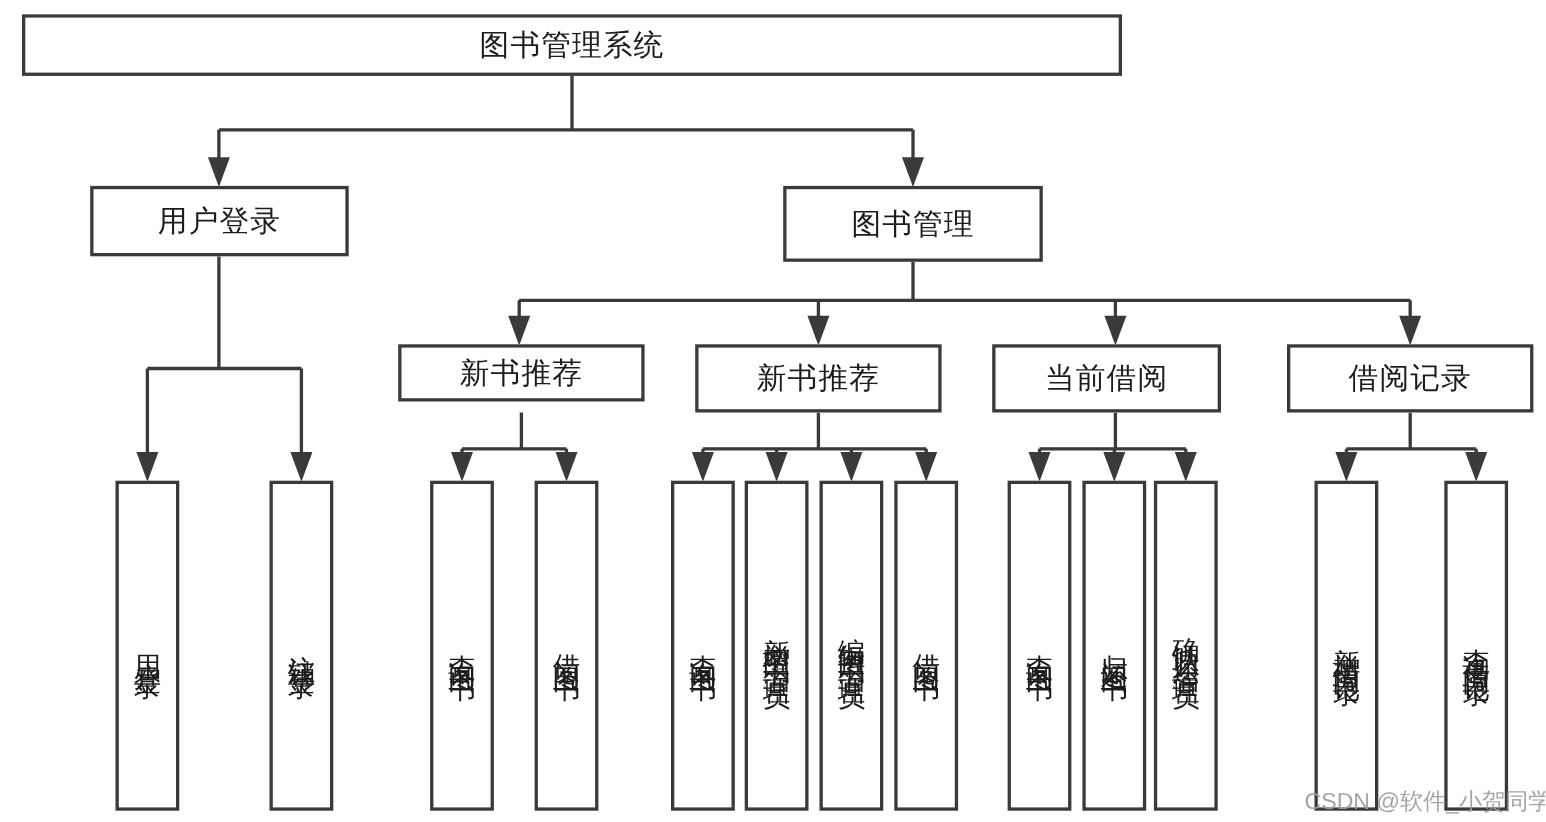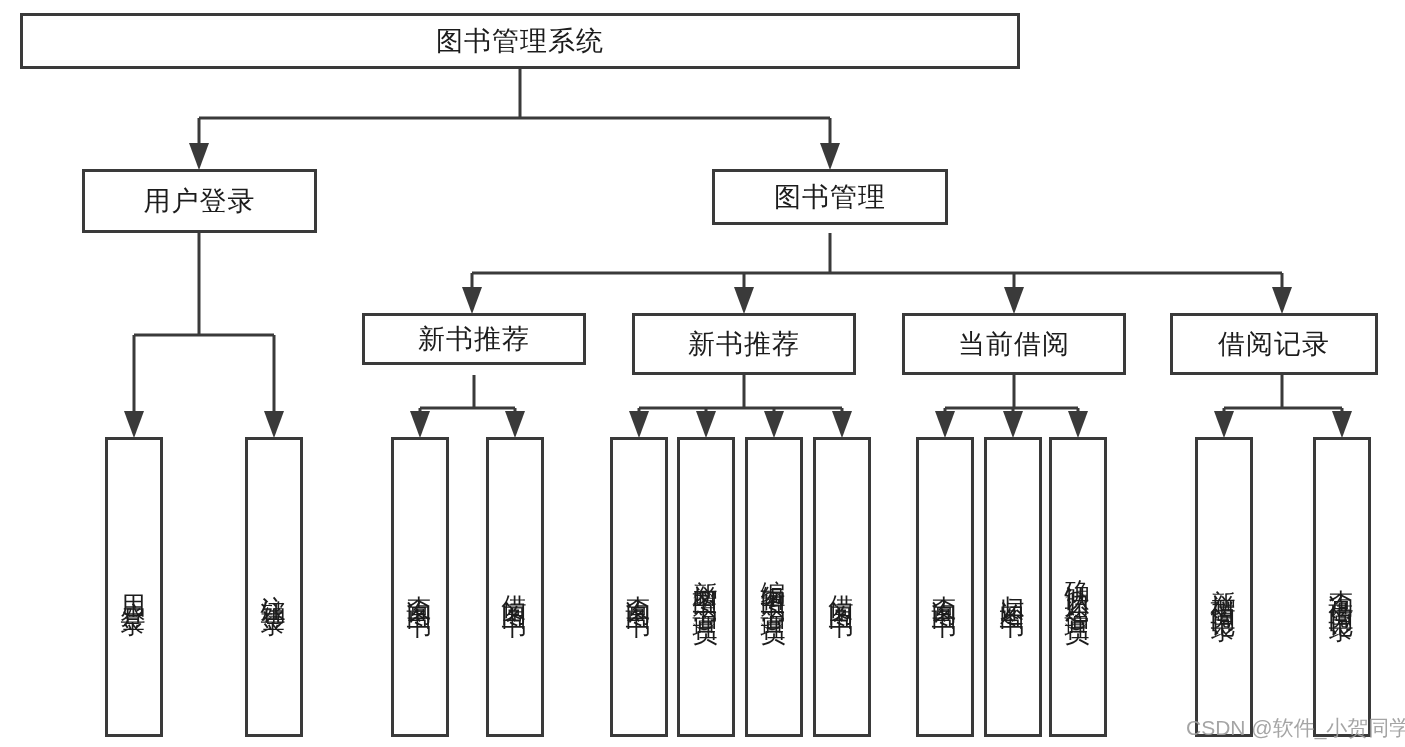--- a/index.html
+++ b/index.html
@@ -115,26 +115,26 @@
     <g>
       <path d="M1282 375 V408 M1224 408 H1342 M1224 408 V414 M1342 408 V414"></path>
       <polygon points="1214,411 1234,411 1224,438"></polygon>
       <polygon points="1332,411 1352,411 1342,438"></polygon>
     </g>
   </svg>
 
   <div class="node h-node" style="left:20px; top:13px; width:1000px; height:56px;">图书管理系统</div>
 
   <div class="node h-node" style="left:82px; top:169px; width:235px; height:64px;">用户登录</div>
-  <div class="node h-node" style="left:712px; top:169px; width:236px; height:56px;font-family:Liberation Mono, monospace;">图书管理</div>
+  <div class="node h-node" style="left:712px; top:169px; width:236px; height:69px;font-family:Liberation Mono, monospace;">图书管理</div>
 
   <div class="node h-node" style="left:362px; top:313px; width:224px; height:52px;">新书推荐</div>
   <div class="node h-node" style="left:632px; top:313px; width:224px; height:62px;">新书推荐</div>
-  <div class="node h-node" style="left:902px; top:313px; width:224px; height:62px;">当前借阅</div>
-  <div class="node h-node" style="left:1170px; top:313px; width:208px; height:62px;">借阅记录</div>
+  <div class="node h-node" style="left:902px; top:313px; width:208px; height:62px;">当前借阅</div>
+  <div class="node h-node" style="left:1170px; top:313px; width:224px; height:62px;">借阅记录</div>
 
   <div class="node leaf" style="left:105px; top:437px; width:58px; height:300px;">用户登录</div>
   <div class="node leaf" style="left:245px; top:437px; width:58px; height:300px;">注销登录</div>
 
   <div class="node leaf" style="left:391px; top:437px; width:58px; height:300px;">查询图书</div>
   <div class="node leaf" style="left:486px; top:437px; width:58px; height:300px;">借阅图书</div>
 
   <div class="node leaf" style="left:610px; top:437px; width:58px; height:300px;">查询图书</div>
   <div class="node leaf" style="left:677px; top:437px; width:58px; height:300px;">新增图书（管理员）</div>
   <div class="node leaf" style="left:745px; top:437px; width:58px; height:300px;">编辑图书（管理员）</div>

